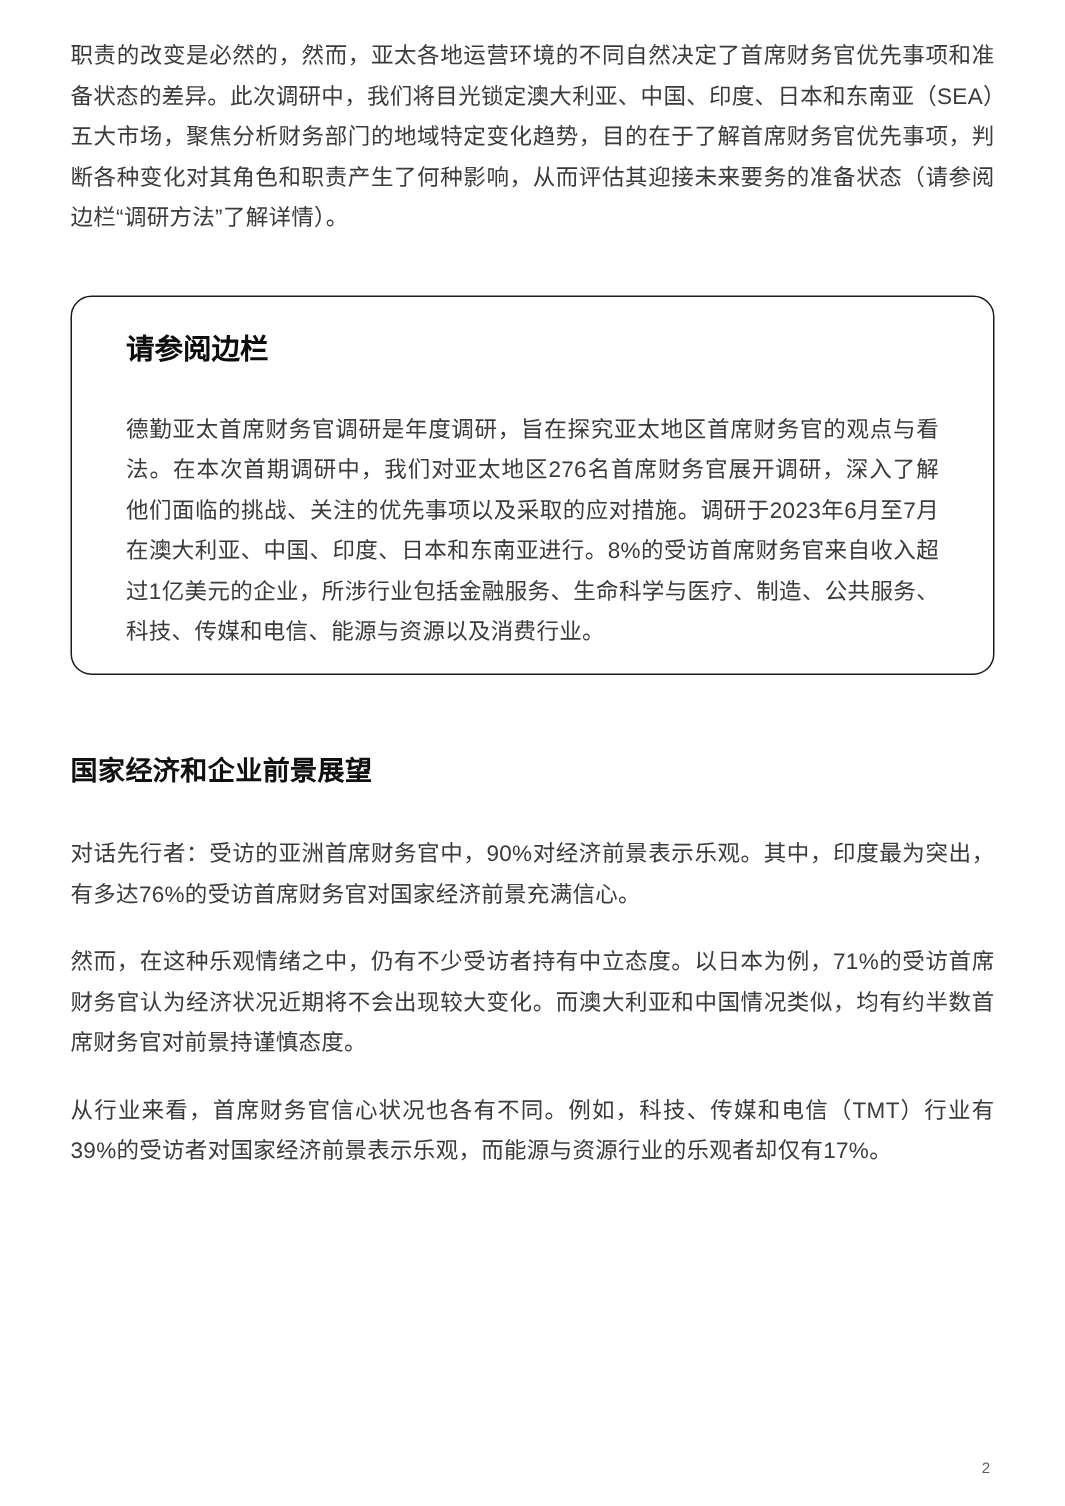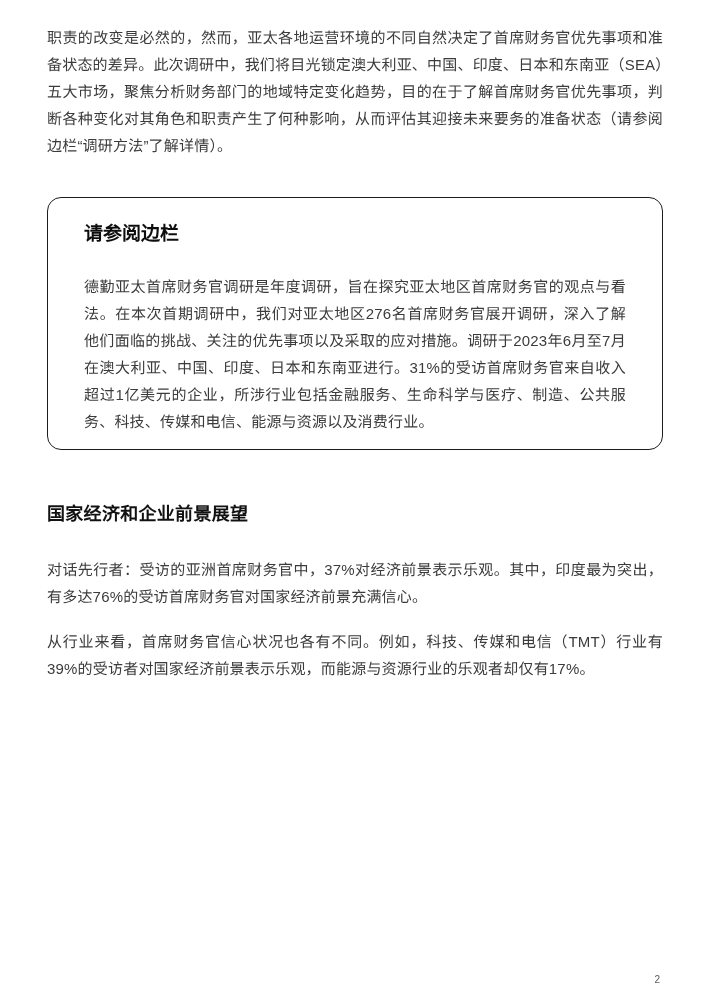--- a/index.html
+++ b/index.html
@@ -66,26 +66,27 @@
 </style>
 </head>
 <body>
 
 <div class="page">
 
   <p class="body-text intro">职责的改变是必然的，然而，亚太各地运营环境的不同自然决定了首席财务官优先事项和准备状态的差异。此次调研中，我们将目光锁定澳大利亚、中国、印度、日本和东南亚（SEA）五大市场，聚焦分析财务部门的地域特定变化趋势，目的在于了解首席财务官优先事项，判断各种变化对其角色和职责产生了何种影响，从而评估其迎接未来要务的准备状态（请参阅边栏“调研方法”了解详情）。</p>
 
   <div class="method-box">
     <h2 class="box-title">请参阅边栏</h2>
-    <p class="body-text">德勤亚太首席财务官调研是年度调研，旨在探究亚太地区首席财务官的观点与看法。在本次首期调研中，我们对亚太地区276名首席财务官展开调研，深入了解他们面临的挑战、关注的优先事项以及采取的应对措施。调研于2023年6月至7月在澳大利亚、中国、印度、日本和东南亚进行。31%的受访首席财务官来自收入超过1亿美元的企业，所涉行业包括金融服务、生命科学与医疗、制造、公共服务、科技、传媒和电信、能源与资源以及消费行业。</p>
+    <p class="body-text">德勤亚太首席财务官调研是年度调研，旨在探究亚太地区首席财务官的观点与看法。在本次首期调研中，我们对亚太地区276名首席财务官展开调研，深入了解他们面临的挑战、关注的优先事项以及采取的应对措施。调研于2023年6月至7月在澳大利亚、中国、印度、日本和东南亚进行。8%的受访首席财务官来自收入超过1亿美元的企业，所涉行业包括金融服务、生命科学与医疗、制造、公共服务、科技、传媒和电信、能源与资源以及消费行业。</p>
   </div>
 
   <h1 class="section-heading">国家经济和企业前景展望</h1>
 
-  <p class="body-text">对话先行者：受访的亚洲首席财务官中，37%对经济前景表示乐观。其中，印度最为突出，有多达76%的受访首席财务官对国家经济前景充满信心。</p>
+  <p class="body-text">对话先行者：受访的亚洲首席财务官中，90%对经济前景表示乐观。其中，印度最为突出，有多达76%的受访首席财务官对国家经济前景充满信心。</p>
 
+  <p class="body-text">然而，在这种乐观情绪之中，仍有不少受访者持有中立态度。以日本为例，71%的受访首席财务官认为经济状况近期将不会出现较大变化。而澳大利亚和中国情况类似，均有约半数首席财务官对前景持谨慎态度。</p>
 
   <p class="body-text">从行业来看，首席财务官信心状况也各有不同。例如，科技、传媒和电信（TMT）行业有39%的受访者对国家经济前景表示乐观，而能源与资源行业的乐观者却仅有17%。</p>
 
 
   <div class="page-number">2</div>
 
 </div>
 
 </body></html>

